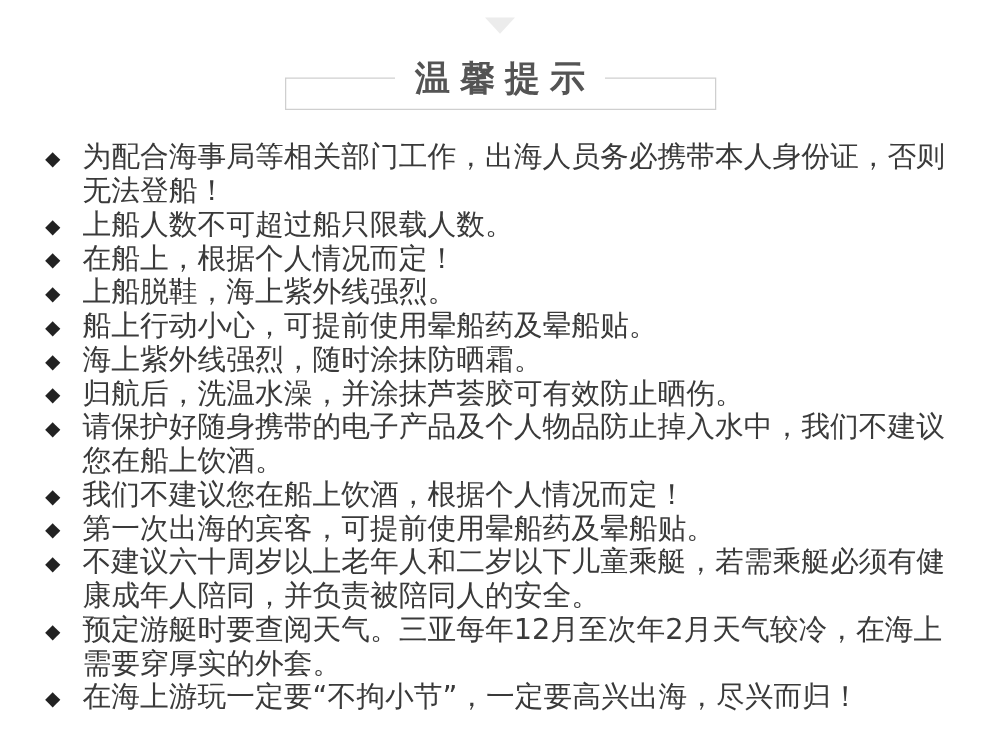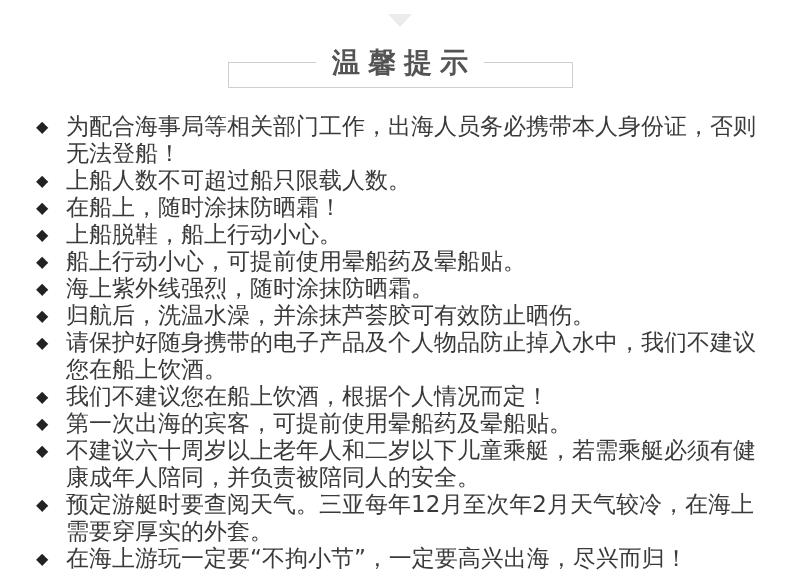--- a/index.html
+++ b/index.html
@@ -111,26 +111,26 @@
         <div class="item-text">为配合海事局等相关部门工作，出海人员务必携带本人身份证，否则无法登船！</div>
       </div>
 
       <div class="reminder-item">
         <span class="bullet">◆</span>
         <div class="item-text">上船人数不可超过船只限载人数。</div>
       </div>
 
       <div class="reminder-item">
         <span class="bullet">◆</span>
-        <div class="item-text">在船上，随时涂抹防晒霜！</div>
+        <div class="item-text">在船上，根据个人情况而定！</div>
       </div>
 
       <div class="reminder-item">
         <span class="bullet">◆</span>
-        <div class="item-text">上船脱鞋，船上行动小心。</div>
+        <div class="item-text">上船脱鞋，海上紫外线强烈。</div>
       </div>
 
       <div class="reminder-item">
         <span class="bullet">◆</span>
         <div class="item-text">船上行动小心，可提前使用晕船药及晕船贴。</div>
       </div>
 
       <div class="reminder-item">
         <span class="bullet">◆</span>
         <div class="item-text">海上紫外线强烈，随时涂抹防晒霜。</div>

